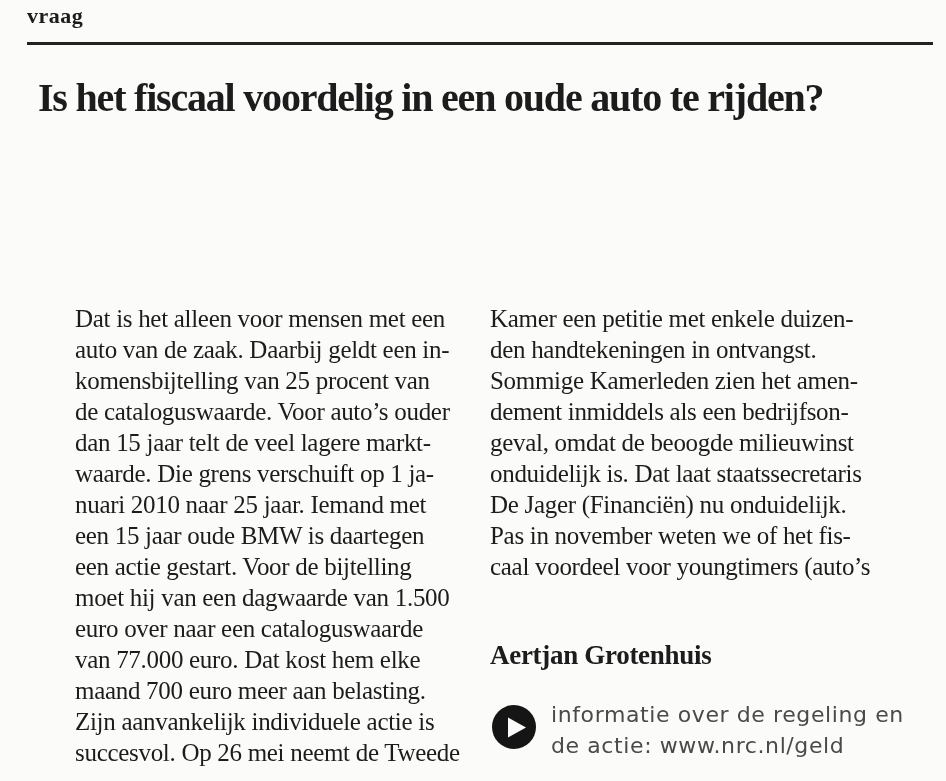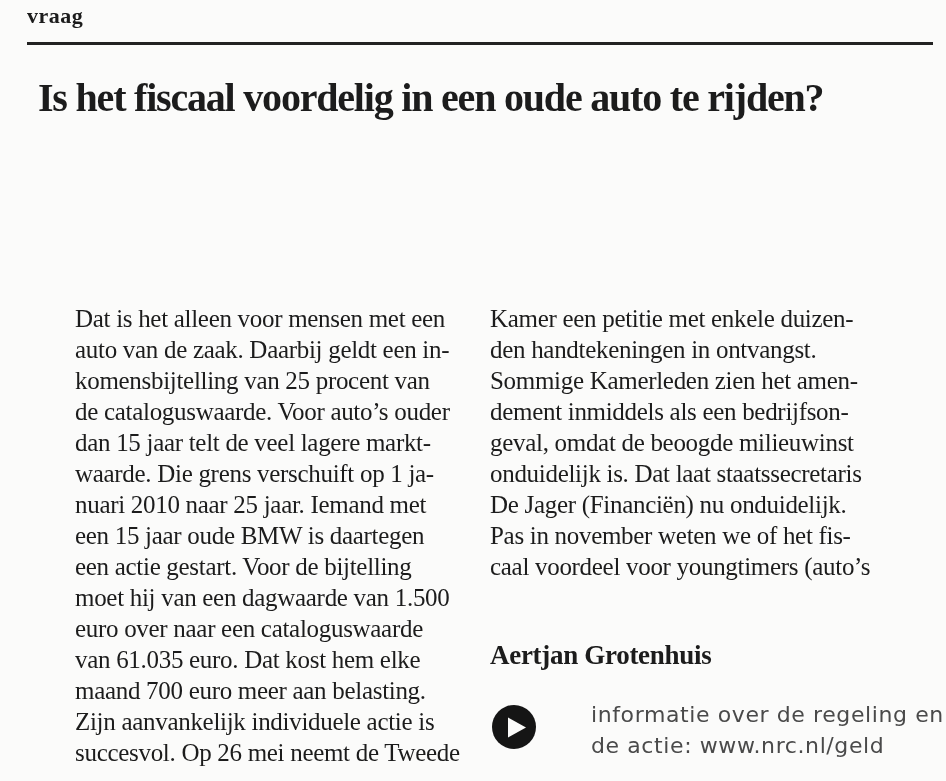--- a/index.html
+++ b/index.html
@@ -72,21 +72,21 @@
     margin-top: 6px;
   }
   .play-wrap svg { display: block; width: 44px; height: 44px; }
   .footer-text {
     font-family: "DejaVu Sans", "Liberation Sans", sans-serif;
     font-size: 22px;
     line-height: 31px;
     color: var(--footer-text, #4a4a4a);
     letter-spacing: 0.6px;
   }
-  .footer-text .line { white-space: nowrap; margin-left: 40px; }
+  .footer-text .line { white-space: nowrap; }
 </style>
 </head>
 <body>
 
 <div class="page">
 
   <div class="kicker">vraag</div>
 
   <div class="rule"></div>
 
@@ -97,21 +97,21 @@
       <div class="line">auto van de zaak. Daarbij geldt een in-</div>
       <div class="line">komensbijtelling van 25 procent van</div>
       <div class="line">de cataloguswaarde. Voor auto’s ouder</div>
       <div class="line">dan 15 jaar telt de veel lagere markt-</div>
       <div class="line">waarde. Die grens verschuift op 1 ja-</div>
       <div class="line">nuari 2010 naar 25 jaar. Iemand met</div>
       <div class="line">een 15 jaar oude BMW is daartegen</div>
       <div class="line">een actie gestart. Voor de bijtelling</div>
       <div class="line">moet hij van een dagwaarde van 1.500</div>
       <div class="line">euro over naar een cataloguswaarde</div>
-      <div class="line">van 61.035 euro. Dat kost hem elke</div>
+      <div class="line">van 77.000 euro. Dat kost hem elke</div>
       <div class="line">maand 700 euro meer aan belasting.</div>
       <div class="line">Zijn aanvankelijk individuele actie is</div>
       <div class="line">succesvol. Op 26 mei neemt de Tweede</div>
     </div>
 
   <div class="col col-right">
       <div class="line">Kamer een petitie met enkele duizen-</div>
       <div class="line">den handtekeningen in ontvangst.</div>
       <div class="line">Sommige Kamerleden zien het amen-</div>
       <div class="line">dement inmiddels als een bedrijfson-</div>

